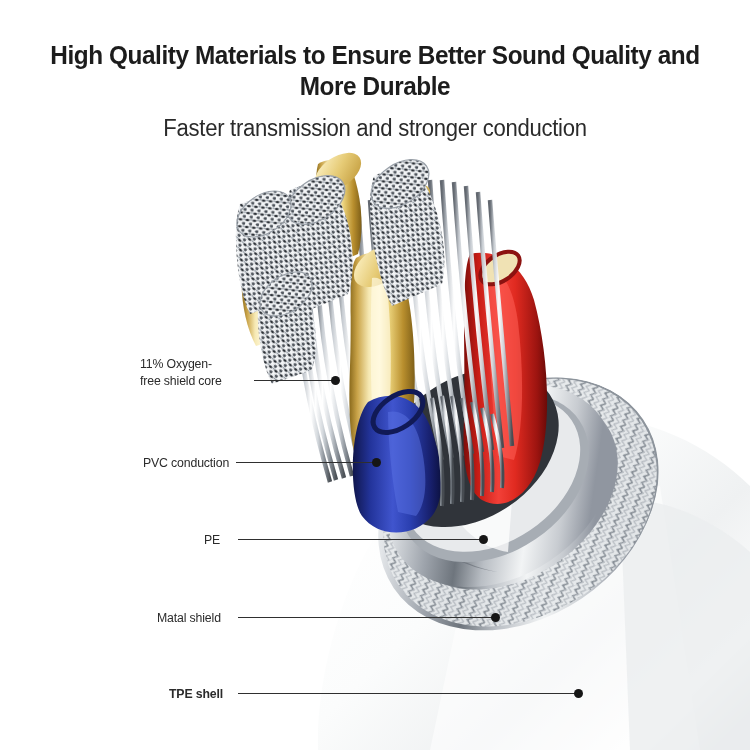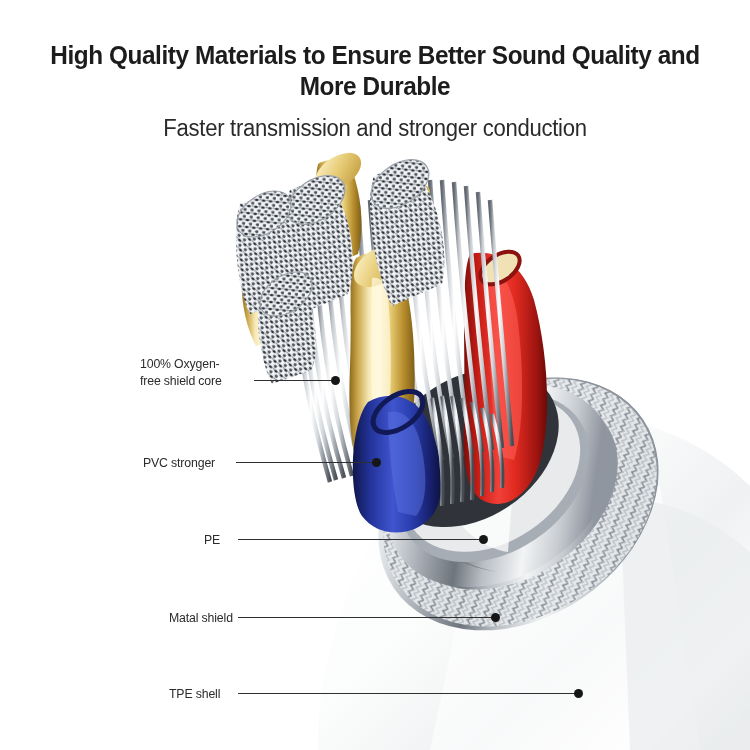--- a/index.html
+++ b/index.html
@@ -307,42 +307,42 @@
     <path d="M462 398 C470 434 474 472 472 500" stroke="url(#silver)" stroke-width="4" fill="none"></path>
     <path d="M472 402 C480 436 484 470 482 496" stroke="url(#silver)" stroke-width="4" fill="none"></path>
     <path d="M482 408 C490 438 494 468 492 492" stroke="url(#silver)" stroke-width="4" fill="none"></path>
     <path d="M492 414 C500 442 504 466 502 488" stroke="url(#silver)" stroke-width="4" fill="none"></path>
   </g>
 </svg>
 </div>
 
 <div class="callout">
   <div class="ctext two-line" style="left: 140px; top: 356px;">
-    <span>100% Oxygen-</span><br>
+    <span>11% Oxygen-</span><br>
     <span>free shield core</span>
   </div>
   <div class="cline" style="left: 254px; top: 380px; width: 78px;"></div>
   <div class="cdot" style="left: 331px; top: 376px;"></div>
 </div>
 
 <div class="callout">
-  <div class="ctext" style="left: 143px; top: 455px;">PVC stronger</div>
+  <div class="ctext" style="left: 143px; top: 455px;">PVC conduction</div>
   <div class="cline" style="left: 236px; top: 462px; width: 137px;"></div>
   <div class="cdot" style="left: 372px; top: 458px;"></div>
 </div>
 
 <div class="callout">
   <div class="ctext" style="left: 204px; top: 532px;">PE</div>
   <div class="cline" style="left: 238px; top: 539px; width: 243px;"></div>
   <div class="cdot" style="left: 479px; top: 535px;"></div>
 </div>
 
 <div class="callout">
-  <div class="ctext" style="left: 157px; top: 610px; margin-left: 12px;">Matal shield</div>
+  <div class="ctext" style="left: 157px; top: 610px;">Matal shield</div>
   <div class="cline" style="left: 238px; top: 617px; width: 255px;"></div>
   <div class="cdot" style="left: 491px; top: 613px;"></div>
 </div>
 
 <div class="callout">
-  <div class="ctext" style="left: 169px; top: 686px;">TPE shell</div>
+  <div class="ctext" style="left: 169px; top: 686px; font-weight: bold;">TPE shell</div>
   <div class="cline" style="left: 238px; top: 693px; width: 338px;"></div>
   <div class="cdot" style="left: 574px; top: 689px;"></div>
 </div>
 
 </body></html>

